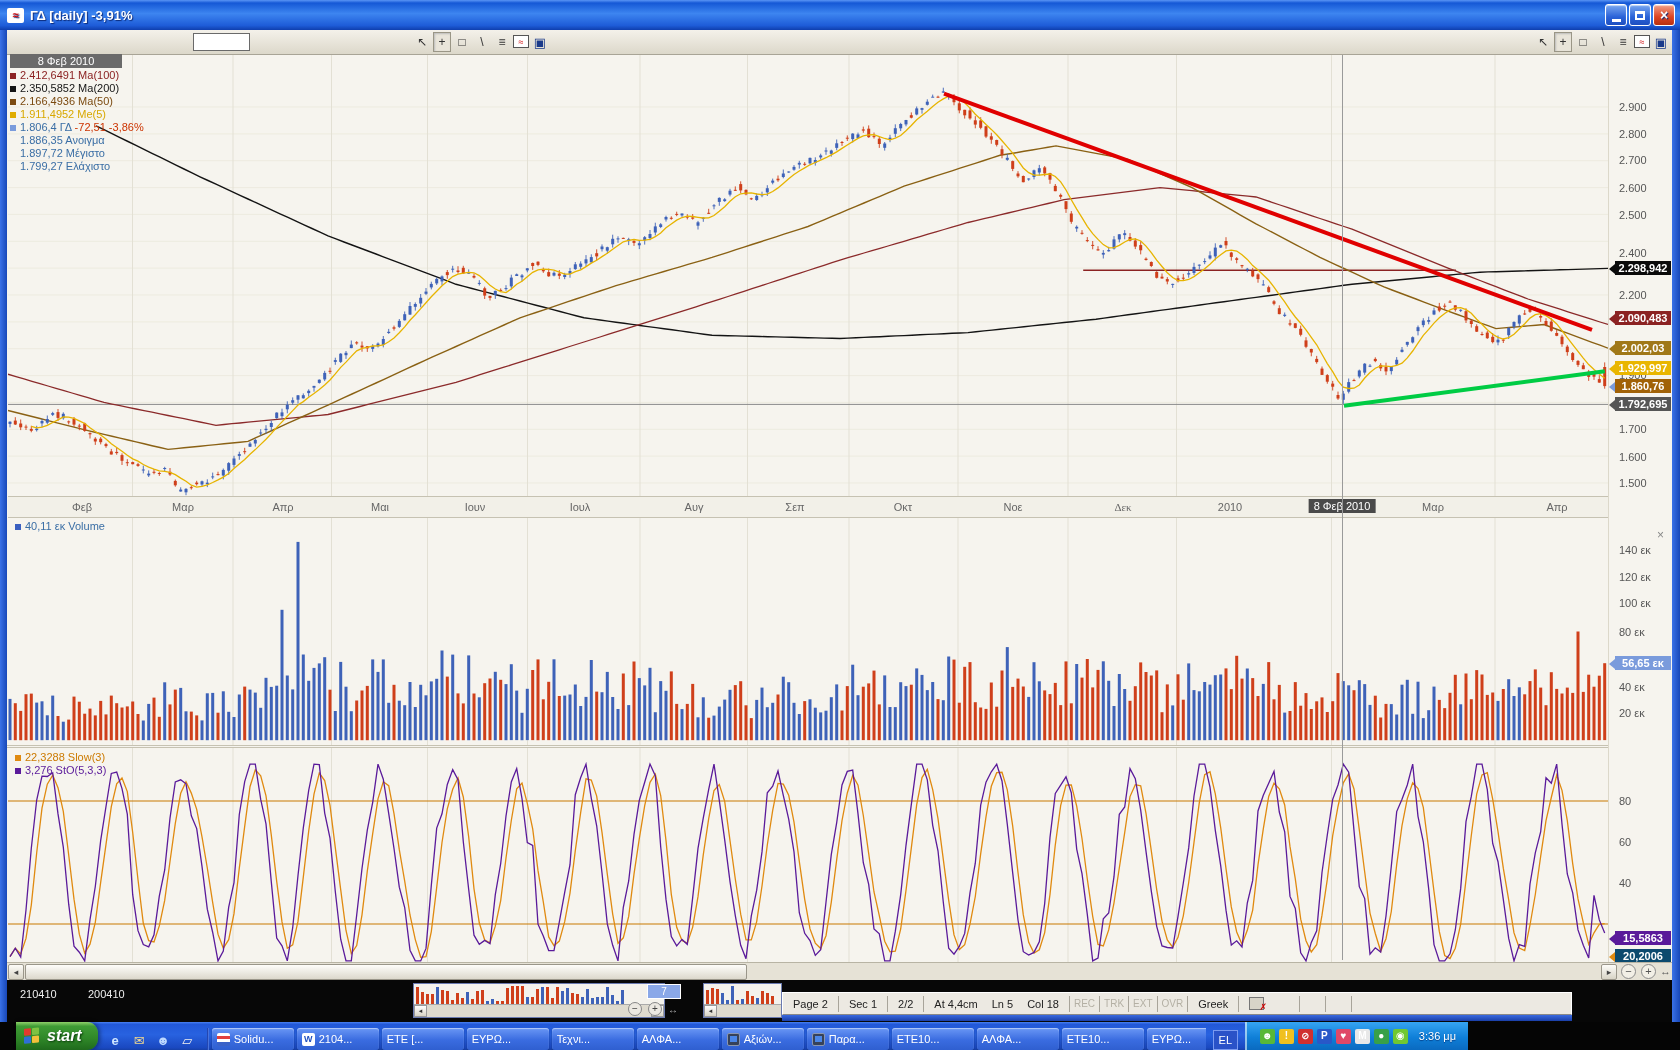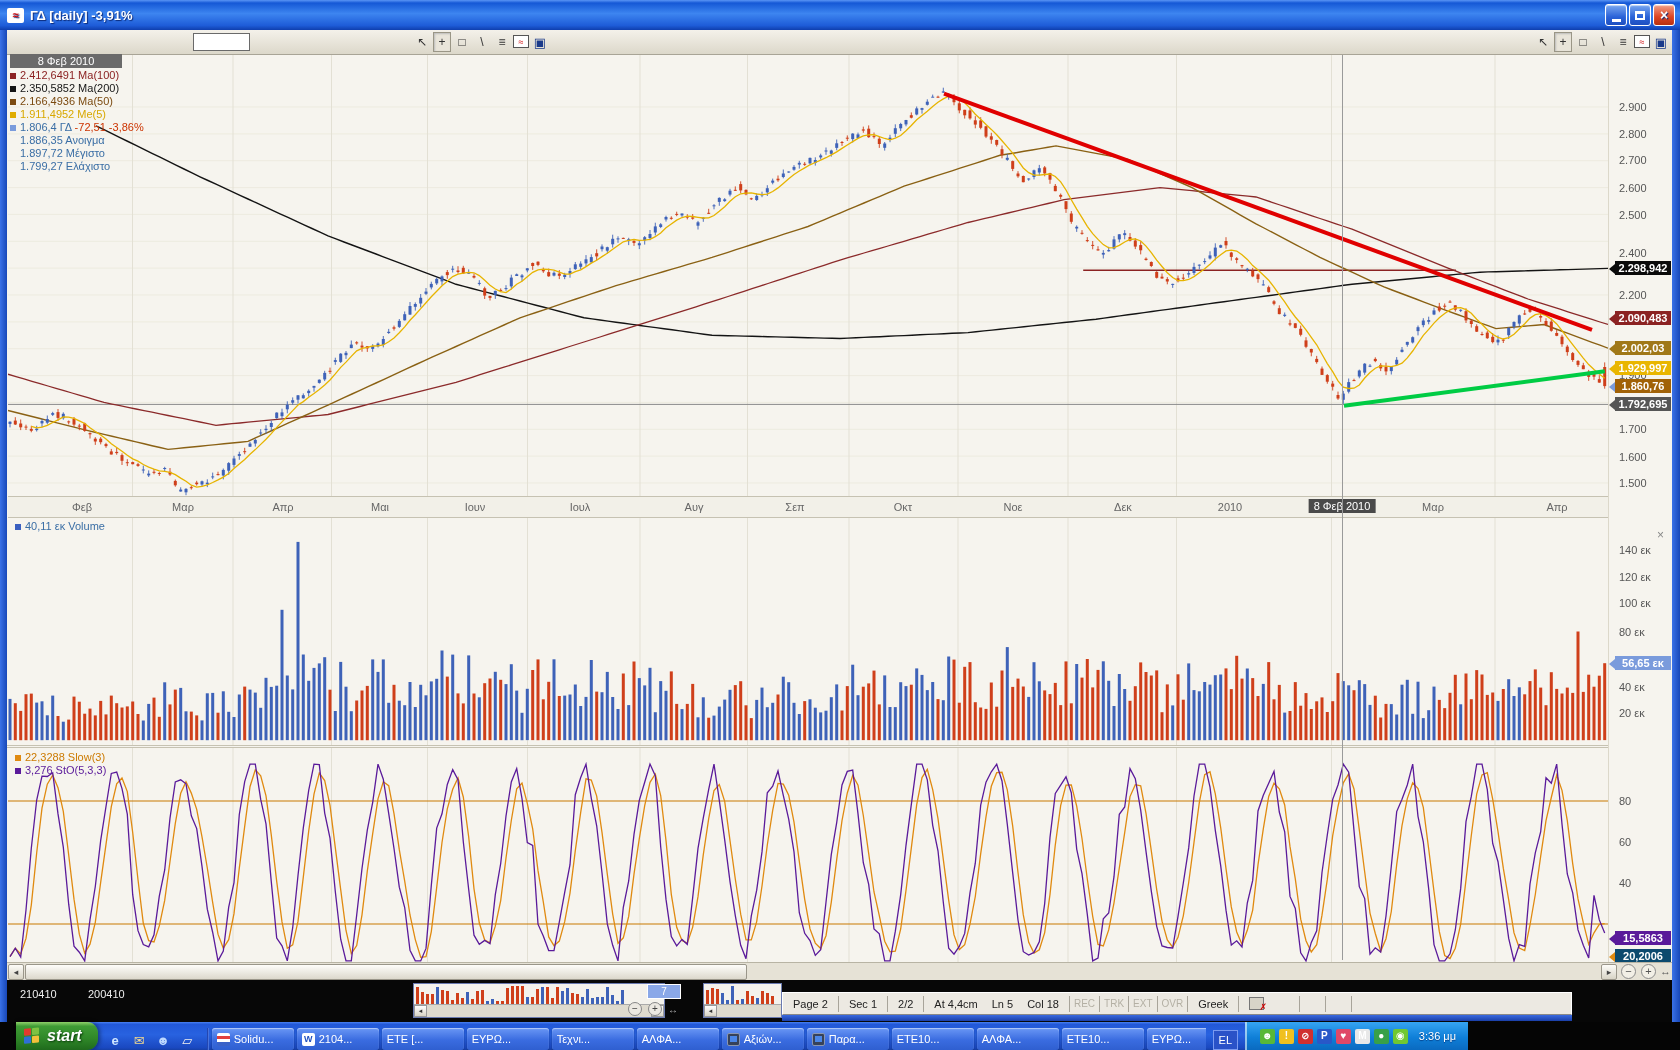--- a/index.html
+++ b/index.html
@@ -786,21 +786,21 @@
         <span class="month" style="left: 74px;">Φεβ</span>
         <span class="month" style="left: 175px;">Μαρ</span>
         <span class="month" style="left: 275px;">Απρ</span>
         <span class="month" style="left: 372px;">Μαι</span>
         <span class="month" style="left: 467px;">Ιουν</span>
         <span class="month" style="left: 572px;">Ιουλ</span>
         <span class="month" style="left: 686px;">Αυγ</span>
         <span class="month" style="left: 787px;">Σεπ</span>
         <span class="month" style="left: 895px;">Οκτ</span>
         <span class="month" style="left: 1005px;">Νοε</span>
-        <span class="month" style="left: 1115px;">Δεκ</span>
+        <span class="month" style="left: 1115px; font-family: Liberation Serif, serif;">Δεκ</span>
         <span class="month" style="left: 1222px;">2010</span>
         <span class="month" style="left: 1425px;">Μαρ</span>
         <span class="month" style="left: 1549px;">Απρ</span>
         <span class="xdate" style="left: 1334px;">8 Φεβ 2010</span>
       </div>
     <svg id="vol-svg" width="1600" height="227">
         <line x1="124.5" x2="124.5" y1="0" y2="227" stroke="#e3e0d4"></line>
         <line x1="225" x2="225" y1="0" y2="227" stroke="#e3e0d4"></line>
         <line x1="323.5" x2="323.5" y1="0" y2="227" stroke="#e3e0d4"></line>
         <line x1="419.5" x2="419.5" y1="0" y2="227" stroke="#e3e0d4"></line>

